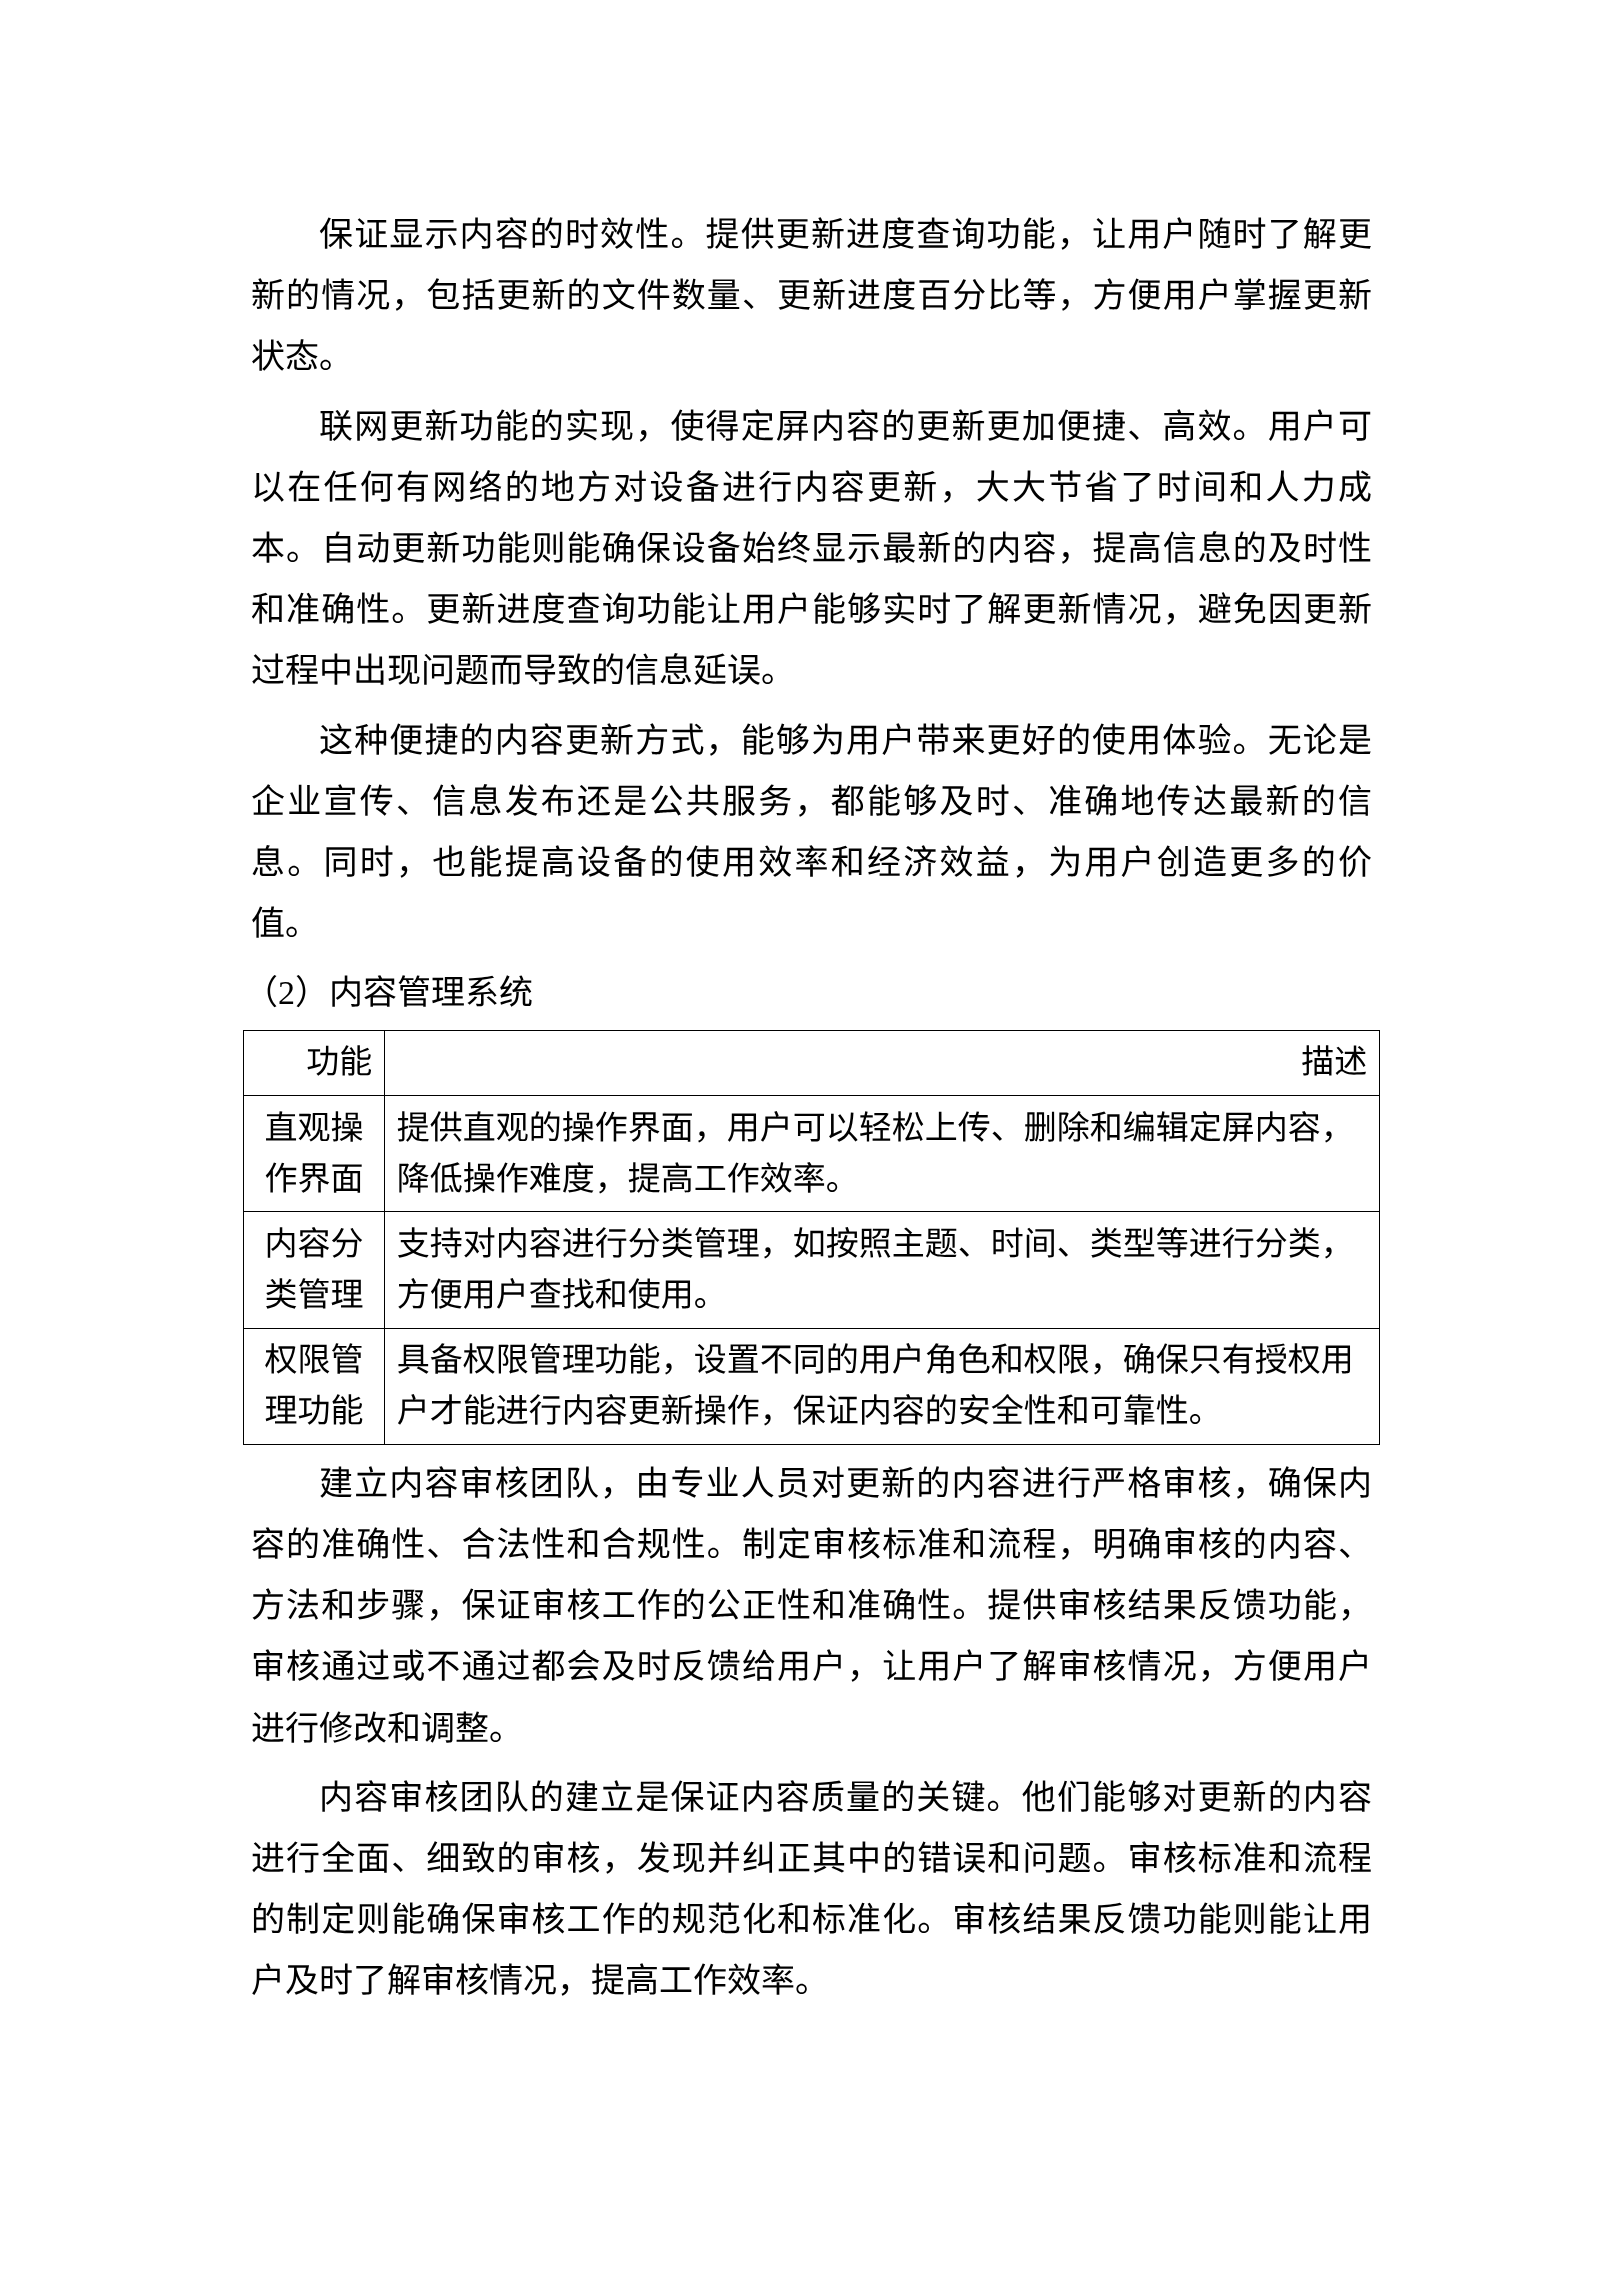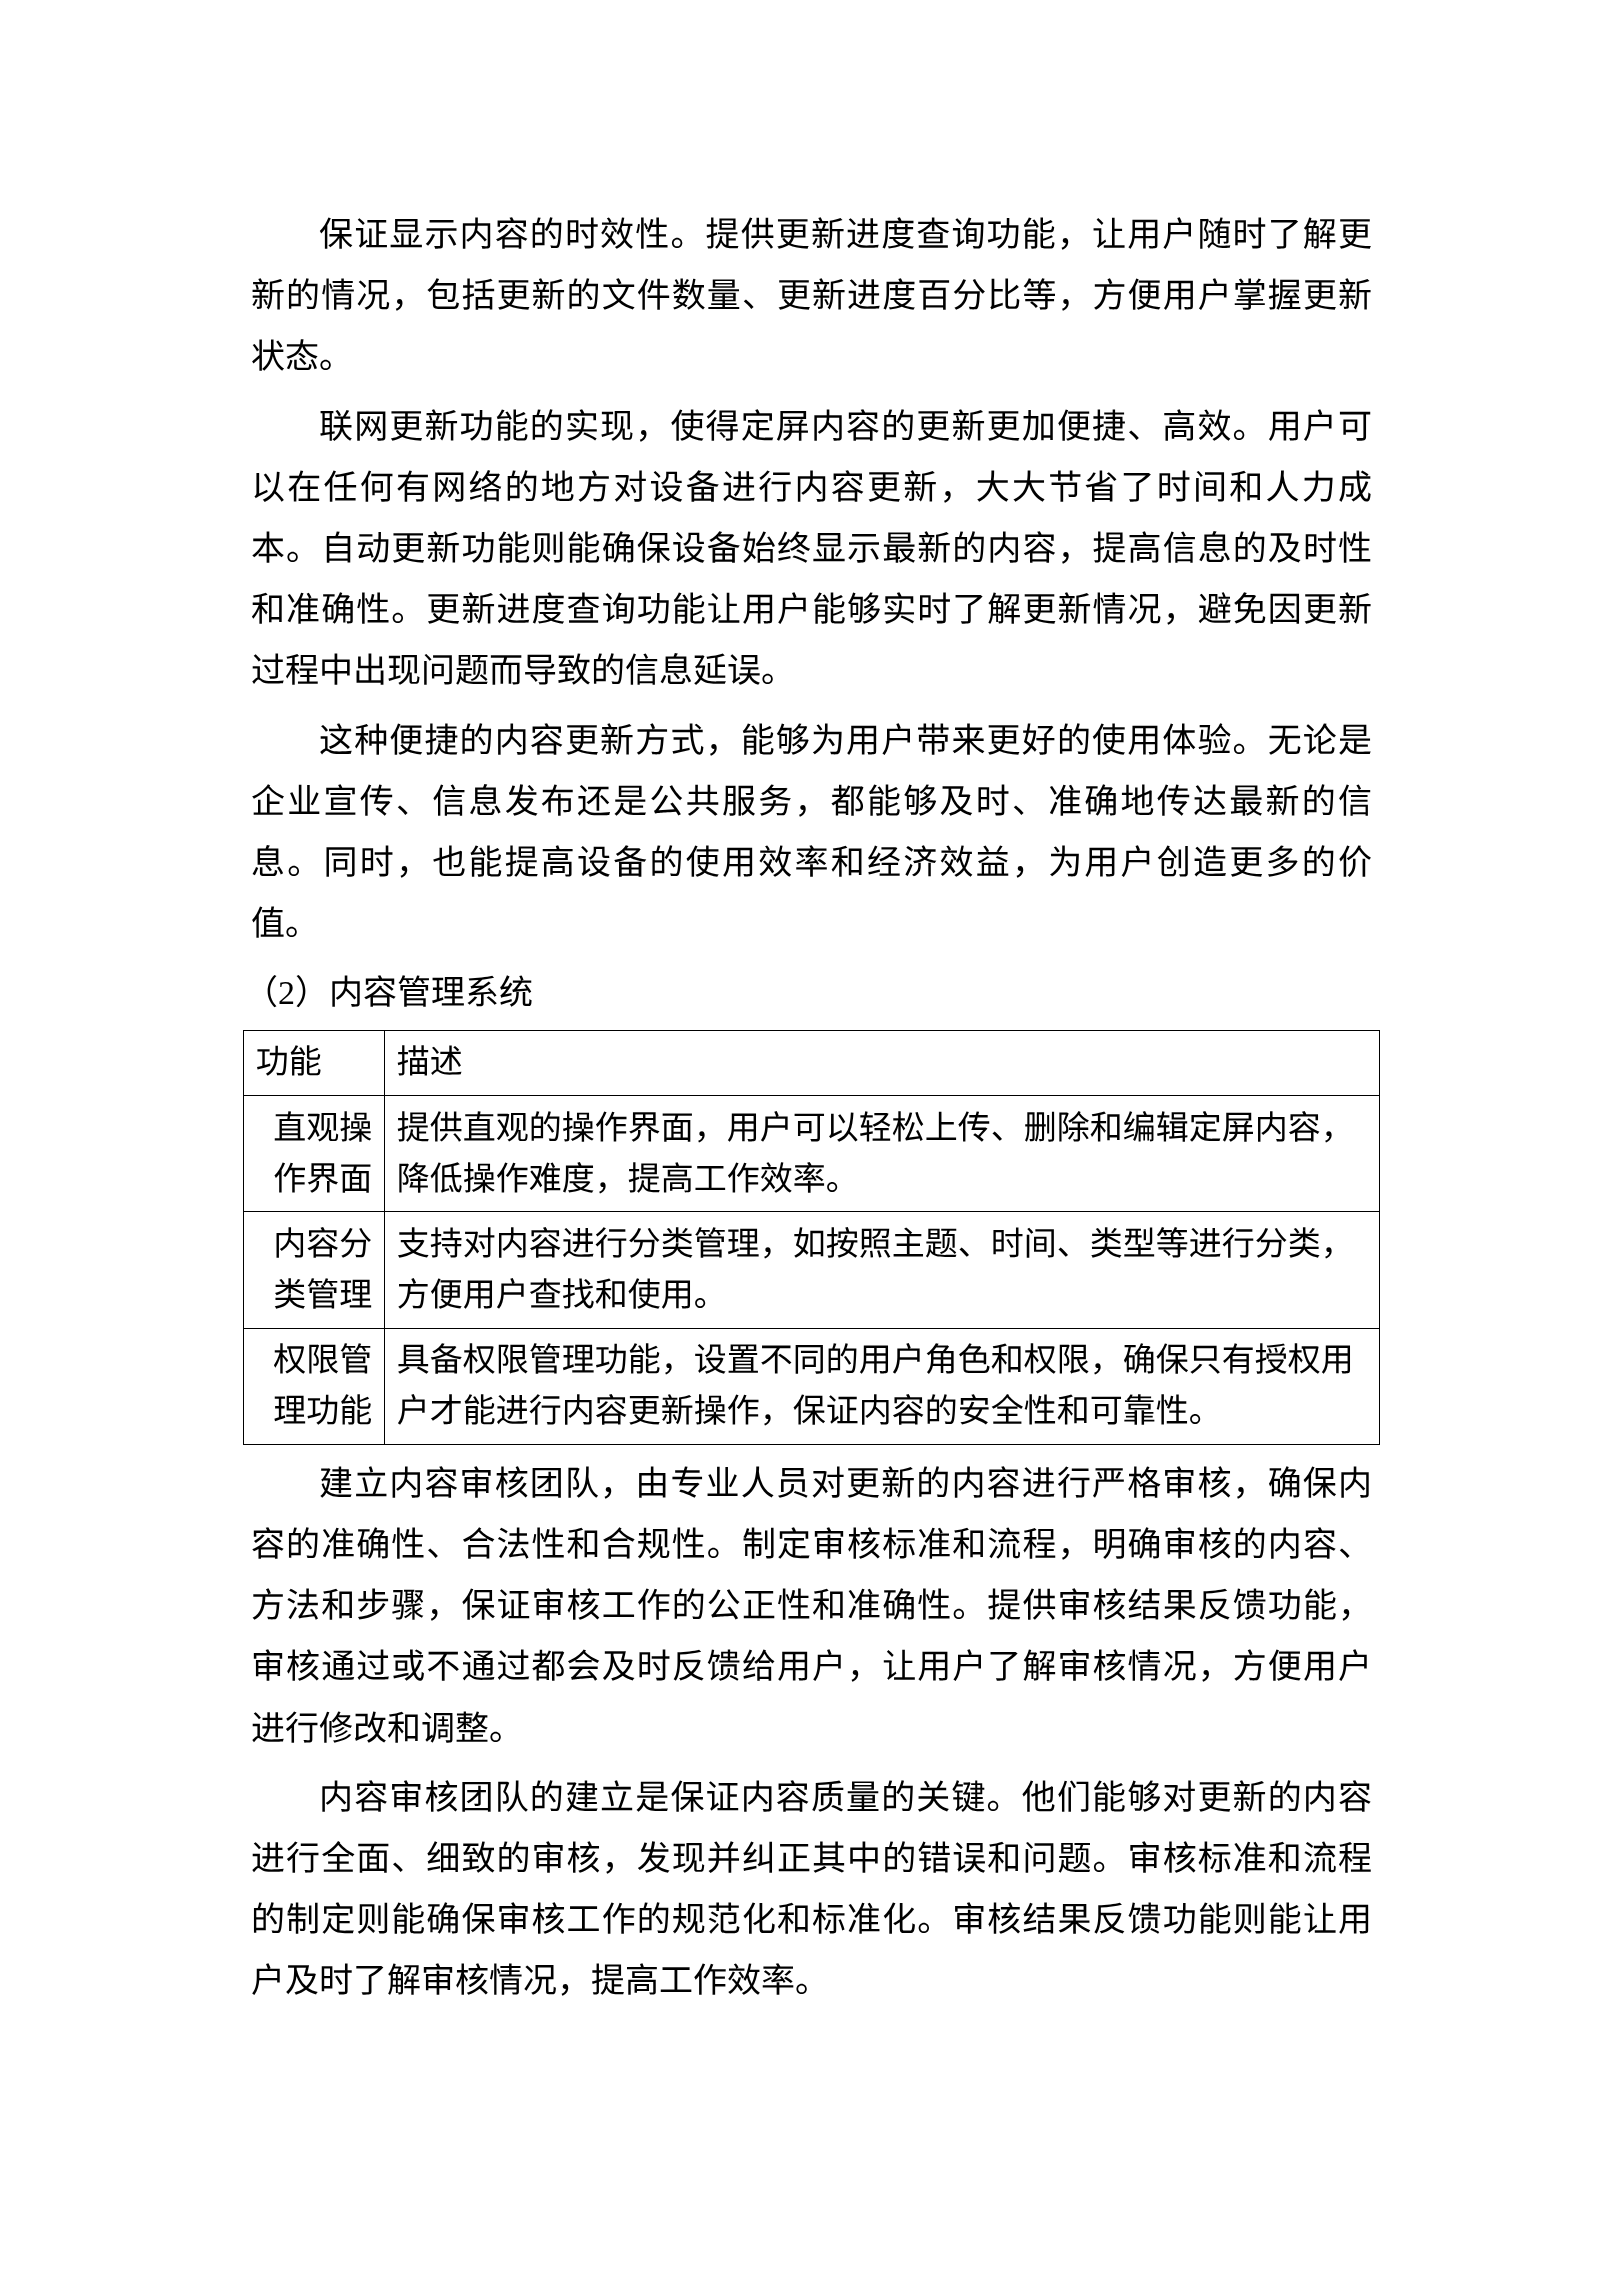--- a/index.html
+++ b/index.html
@@ -41,22 +41,22 @@
     table-layout: fixed;
   }
   table.feature-table th,
   table.feature-table td {
     border: 1.3px solid #000000;
     padding: 6.5px 11.8px;
     vertical-align: middle;
     font-weight: normal;
   }
   table.feature-table col.col-feature { width: 141px; }
-  th.cell-feature-header, th.cell-desc-header { text-align: left; }
-  td.cell-feature { text-align: right; margin-top: 20px; }
+  th.cell-feature-header, th.cell-desc-header { text-align: right; }
+  td.cell-feature { text-align: center; margin-top: 20px; }
   td.cell-desc { }
 </style>
 </head>
 <body>
 
 <div class="page">
 
   <p class="para">保证显示内容的时效性。提供更新进度查询功能，让用户随时了解更新的情况，包括更新的文件数量、更新进度百分比等，方便用户掌握更新状态。</p>
 
   <p class="para">联网更新功能的实现，使得定屏内容的更新更加便捷、高效。用户可以在任何有网络的地方对设备进行内容更新，大大节省了时间和人力成本。自动更新功能则能确保设备始终显示最新的内容，提高信息的及时性和准确性。更新进度查询功能让用户能够实时了解更新情况，避免因更新过程中出现问题而导致的信息延误。</p>

